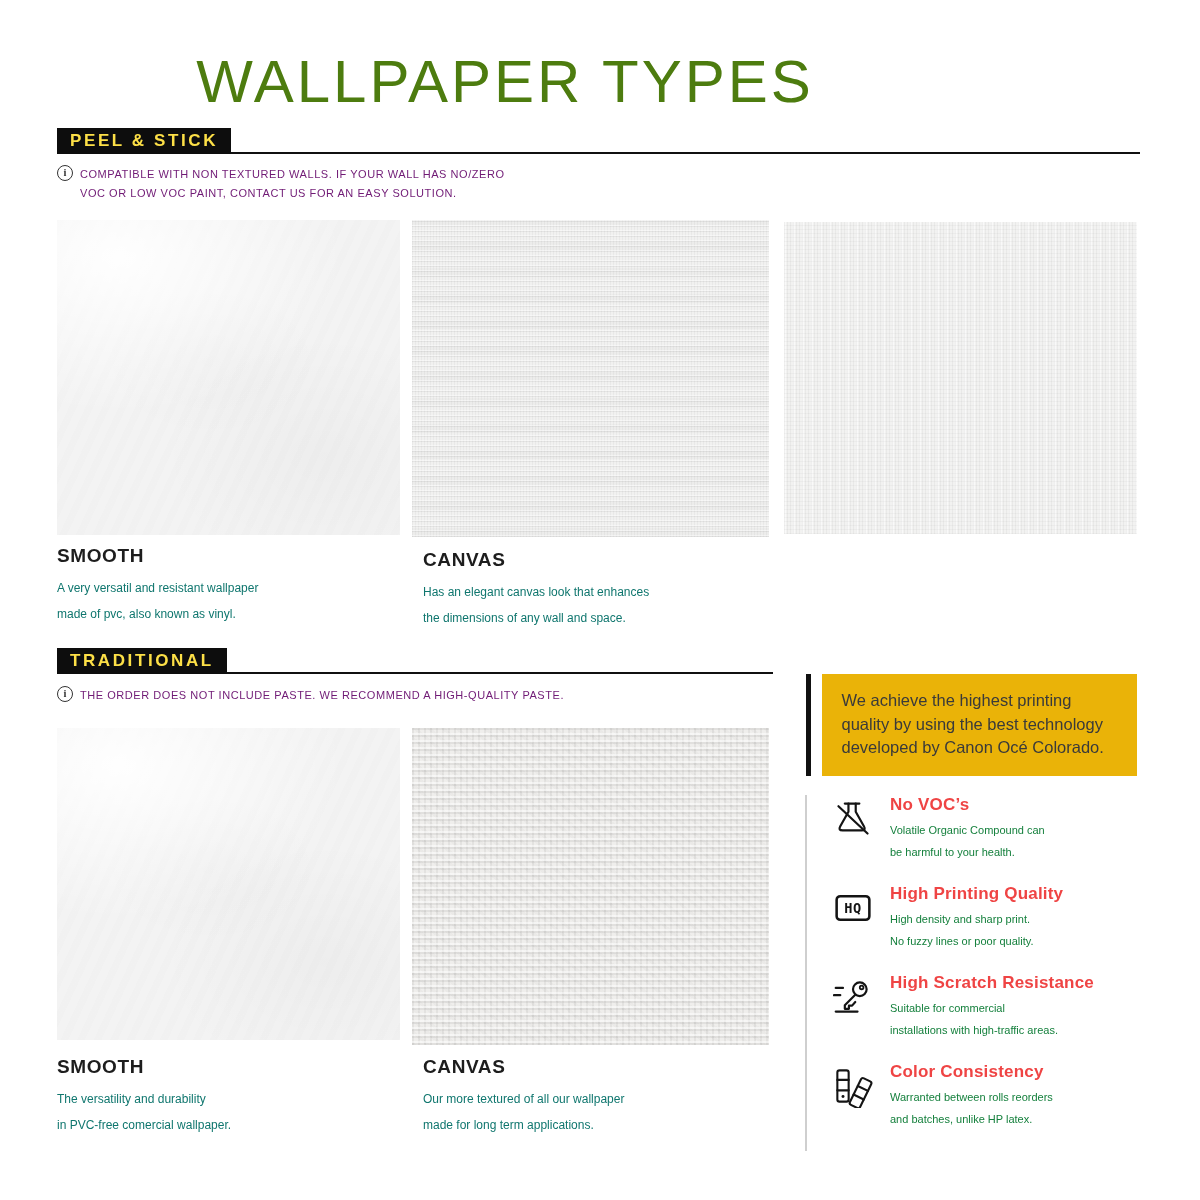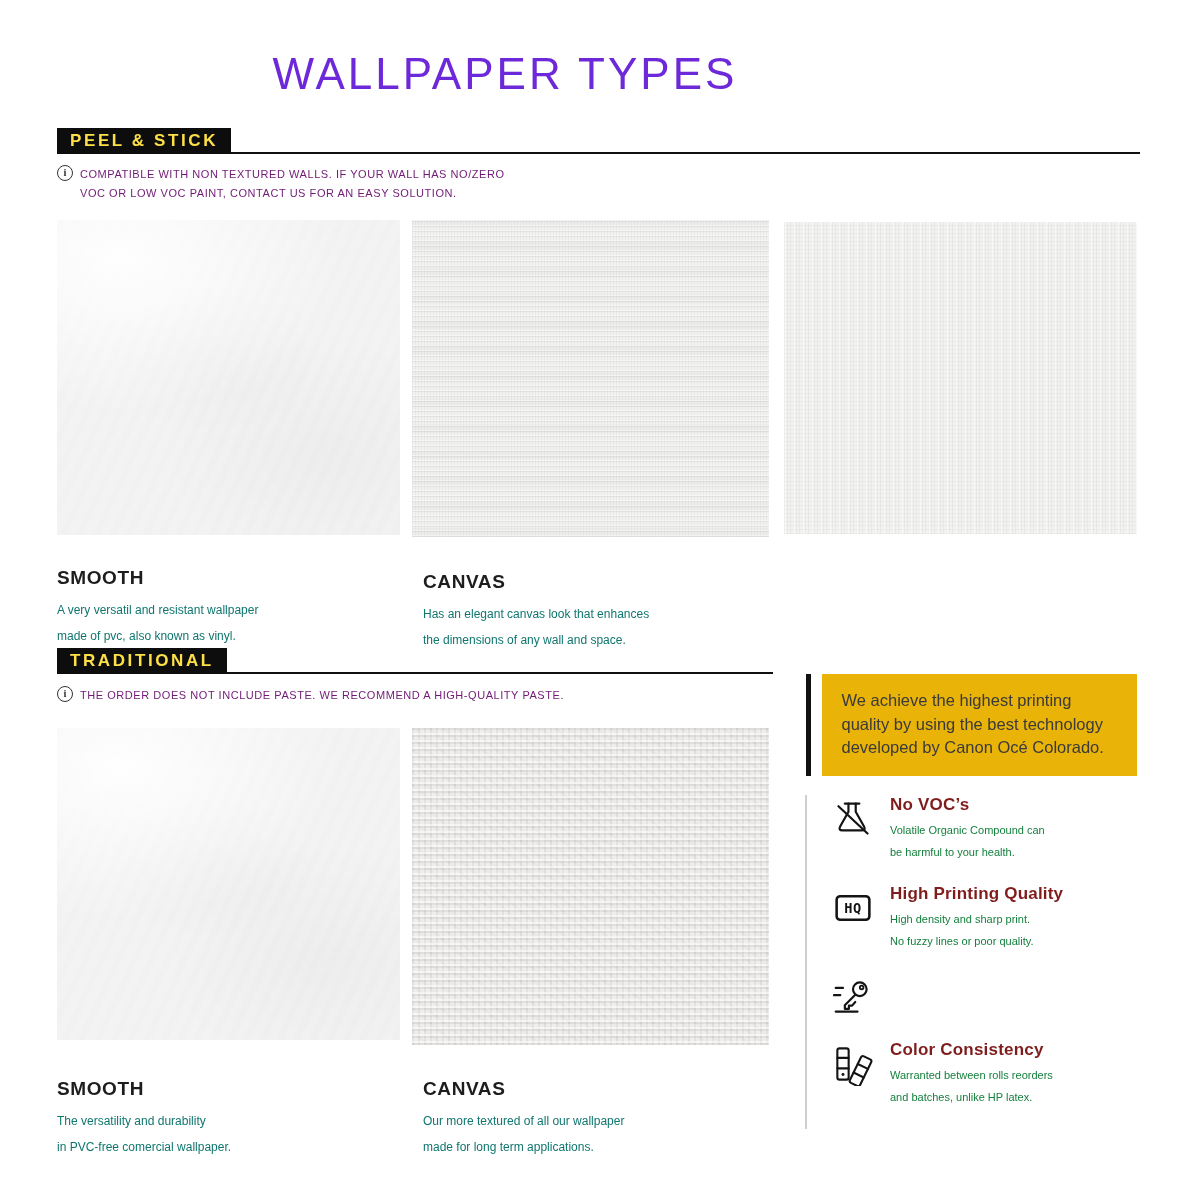--- a/index.html
+++ b/index.html
@@ -6,22 +6,22 @@
   html,body { background:#ffffff; }
   body {
     width:1200px; height:1200px; position:relative; overflow:hidden;
     font-family:"Liberation Sans", "DejaVu Sans", sans-serif;
     color:#2e2e2e;
   }
 
   
   .page-title {
     position:absolute; top:52px; left:0; width:1010px;
-    text-align:center; font-size:44px; font-weight:400;
-    letter-spacing:3px; color:#6d28d9; line-height:1;
+    text-align:center; font-size:60px; font-weight:400;
+    letter-spacing:3px; color:#4d7c0f; line-height:1;
   }
 
   
   .section-rule { position:absolute; height:2px; background:#101010; }
   .rule-ps { left:57px; top:152px; width:1083px; }
   .rule-tr { left:57px; top:672px; width:716px; }
   .badge {
     position:absolute; left:57px; background:#0d0d0d; color:#fde047;
     font-size:17px; font-weight:700; letter-spacing:2.6px;
     padding:4px 13px 5px 13px; line-height:1;
@@ -74,21 +74,20 @@
     background-image:
       repeating-linear-gradient(0deg, rgba(0,0,0,0.06) 0 2px, rgba(255,255,255,0.5) 2px 4px, rgba(0,0,0,0) 4px 7px),
       repeating-linear-gradient(90deg, rgba(0,0,0,0.05) 0 2px, rgba(0,0,0,0) 2px 6px),
       repeating-linear-gradient(40deg, rgba(0,0,0,0.02) 0 3px, rgba(0,0,0,0) 3px 9px);
   }
 
   .swatch-info { position:absolute; width:352px; }
   .swatch-label {
     font-size:19px; font-weight:600; letter-spacing:0.6px; color:#1d1d1d;
     margin-bottom:8px;
-    margin-top:22px;
   }
   .swatch-desc {
     font-size:12px; line-height:26px; color:#0f766e; white-space:pre-line;
   }
 
   
   .quote-wrap { position:absolute; left:806px; top:674px; width:331px; display:flex; }
   .quote-accent-bar { flex:0 0 4.5px; background:#111111; }
   .quote-box {
     margin-left:11px; flex:1 1 auto; background:#eab308;
@@ -100,21 +99,21 @@
 
   
   .features {
     position:absolute; left:805px; top:795px; width:338px;
     border-left:2px solid #cfcfcf; padding-left:26px;
   }
   .feature { display:flex; align-items:flex-start; gap:17px; margin-bottom:21px; }
   .feature-icon { flex:0 0 auto; width:40px; height:44px; margin-top:2px; }
   .feature-icon svg { display:block; width:100%; height:100%; }
   .feature-title {
-    font-size:17px; font-weight:700; color:#7f1d1d; letter-spacing:0.2px;
+    font-size:17px; font-weight:700; color:#ef4444; letter-spacing:0.2px;
     margin-bottom:4px;
   }
   .feature-desc {
     font-size:11px; line-height:22px; color:#15803d; white-space:pre-line;
   }
   .ico { stroke:#141414; stroke-width:2.4; fill:none; stroke-linecap:round; stroke-linejoin:round; }
 </style>
 </head>
 <body>
 
@@ -218,20 +217,25 @@
         <g class="ico">
           <line x1="3" y1="12" x2="11" y2="12"></line>
           <line x1="1" y1="20" x2="8" y2="20"></line>
           <line x1="3" y1="38" x2="27" y2="38"></line>
           <circle cx="29.5" cy="13.5" r="7.5"></circle>
           <circle cx="31.5" cy="11.5" r="2" stroke-width="2"></circle>
           <path d="M24.5 19.5 L13 31 v4 h4.5 v-3.5 h3.5 l3.5 -4"></path>
         </g>
       </svg>
     </span>
+    <div>
+      <div class="feature-title">High Scratch Resistance</div>
+      <div class="feature-desc">Suitable for commercial
+installations with high-traffic areas.</div>
+    </div>
   </div>
 
   <div class="feature">
     <span class="feature-icon">
       <svg viewBox="0 0 46 44">
         <g class="ico">
           <rect x="5" y="4" width="13" height="36" rx="2.5"></rect>
           <line x1="5" y1="15" x2="18" y2="15"></line>
           <line x1="5" y1="27" x2="18" y2="27"></line>
           <circle cx="11.5" cy="34" r="1.7" fill="#141414" stroke="none"></circle>

